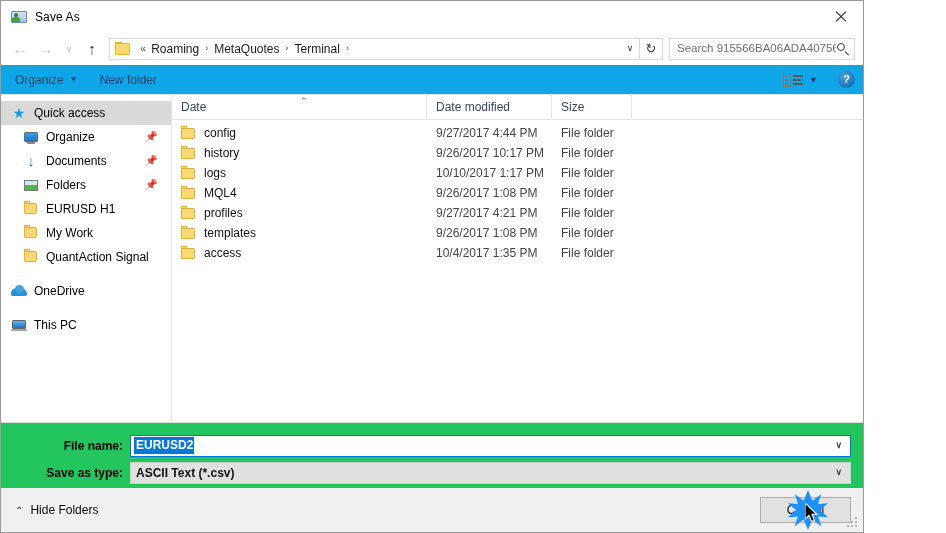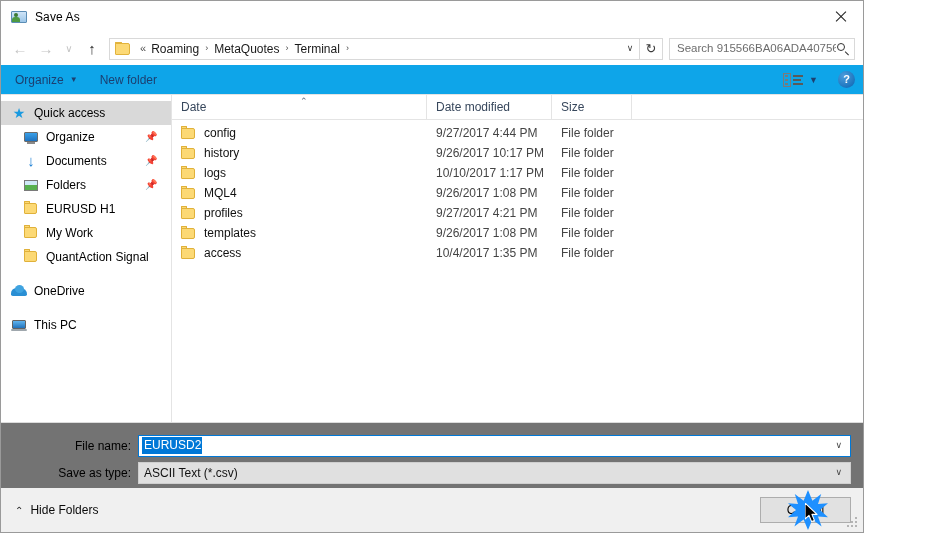--- a/index.html
+++ b/index.html
@@ -502,24 +502,25 @@
     background: #fcd975;
     border: 1px solid #e0b13a;
     border-bottom: none;
     border-radius: 1px 1px 0 0;
     box-sizing: border-box;
   }
 
   
   .form-area {
     flex: 0 0 64px;
-    background: #737373;
+    background: #22c55e;
     border-top: 1px solid #dcdcdc;
-    padding: 11px 0 0 12px;
-    box-sizing: border-box;
+    padding: 11px 0 0 4px;
+    box-sizing: border-box;
+    font-weight: bold;
   }
   .form-row {
     display: flex;
     align-items: center;
     height: 23px;
     margin-bottom: 4px;
   }
   .form-label {
     width: 125px;
     flex: 0 0 125px;

